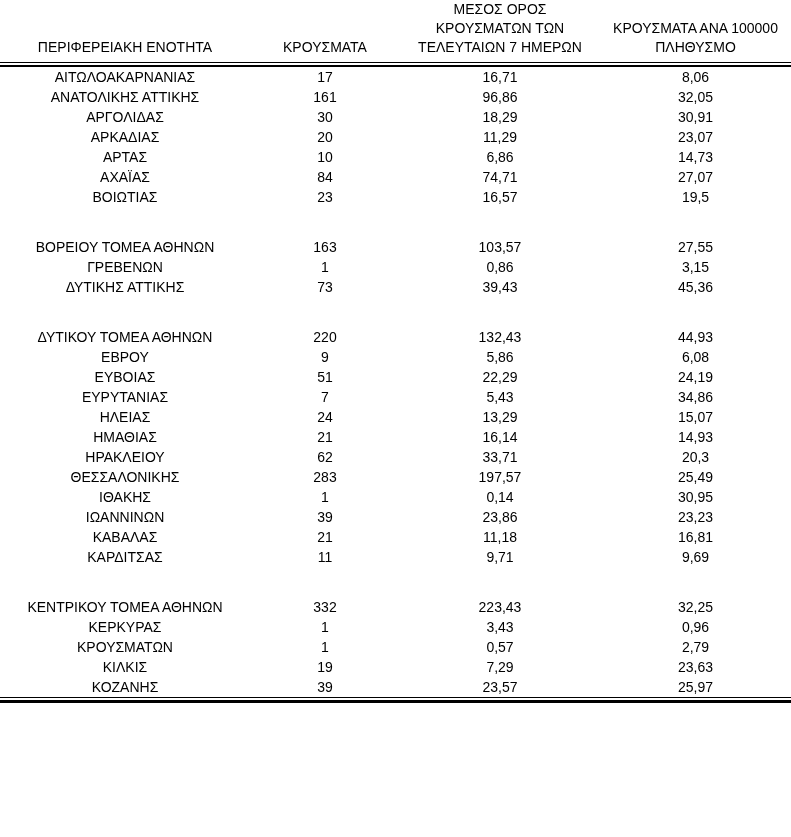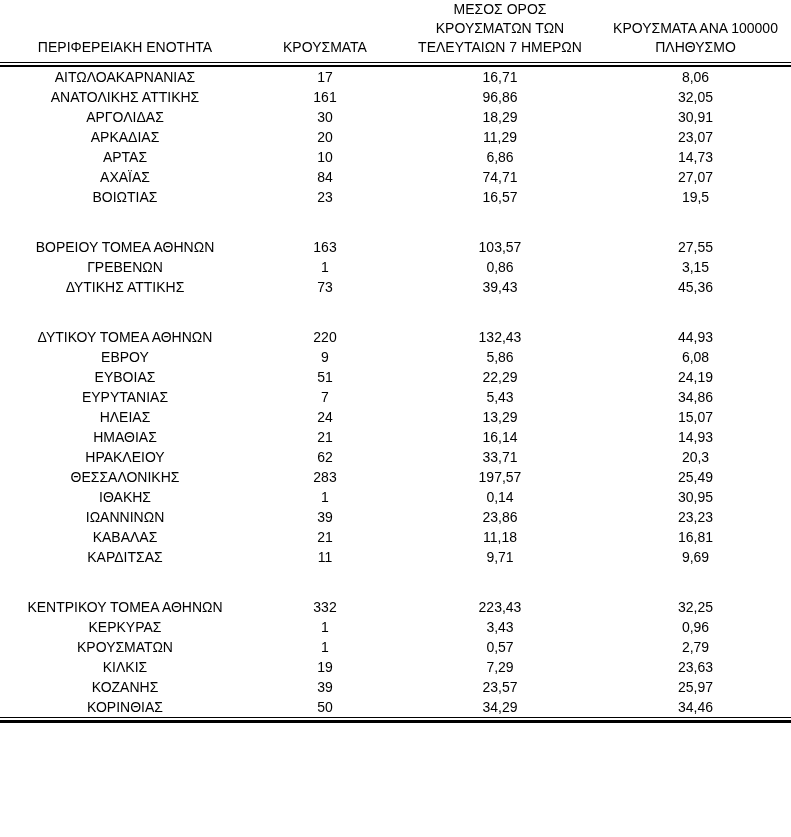--- a/index.html
+++ b/index.html
@@ -254,26 +254,20 @@
           <td>19</td>
           <td>7,29</td>
           <td>23,63</td>
         </tr>
         <tr>
           <td>ΚΟΖΑΝΗΣ</td>
           <td>39</td>
           <td>23,57</td>
           <td>25,97</td>
         </tr>
-        <tr>
-          <td>ΚΟΡΙΝΘΙΑΣ</td>
-          <td>50</td>
-          <td>34,29</td>
-          <td>34,46</td>
-        </tr>
       </tbody>
     <tfoot>
       <tr class="rule-bottom">
         <td colspan="4"></td>
       </tr>
     </tfoot>
   </table>
 </div>
 
 </body></html>

